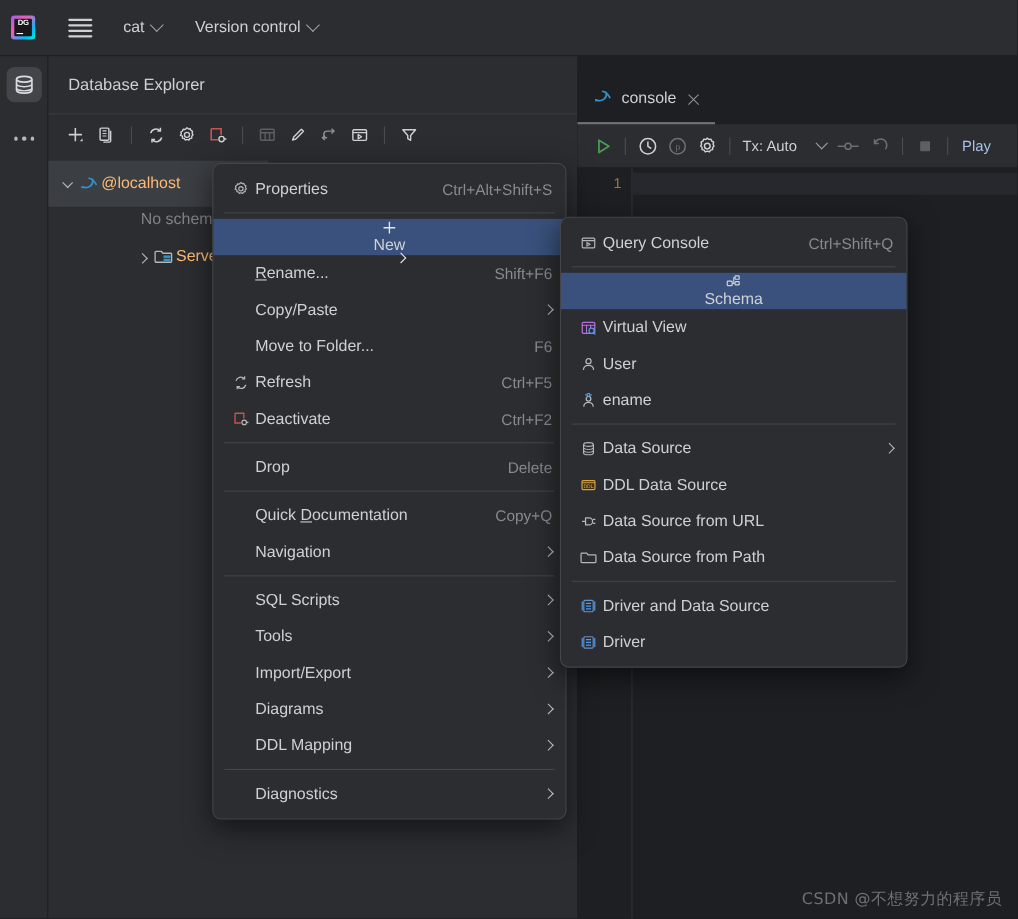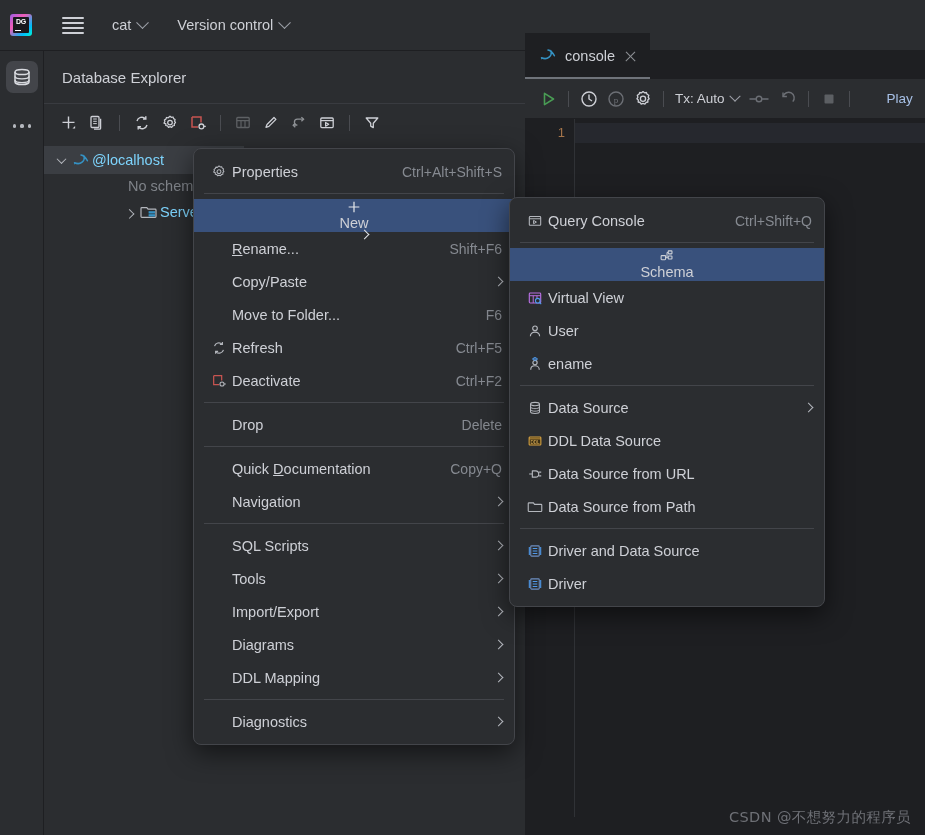--- a/index.html
+++ b/index.html
@@ -82,42 +82,42 @@
     height: 38px; display: flex; align-items: center; padding-left: 12px; gap: 2px;
   }
   .tbic {
     width: 26px; height: 26px; display: flex; align-items: center; justify-content: center;
     border-radius: 4px; cursor: pointer;
   }
   .tsep { width: 1px; height: 16px; background: #4a4c51; margin: 0 7px; }
 
   .tree { padding-top: 4px; font-size: 14.5px; }
   .trow {
-    display: flex; align-items: center; height: 28px; padding-left: 8px;
-    color: #7dd3fc; white-space: nowrap; cursor: pointer;
+    display: flex; align-items: center; height: 42px; padding-left: 8px;
+    color: #fdba74; white-space: nowrap; cursor: pointer;
   }
   .trow.sel { background: #3b3e43; }
   .twist {
     width: 18px; display: flex; align-items: center; justify-content: center; flex: none;
   }
   .twist b {
     display: block; width: 7px; height: 7px;
     border-right: 1.5px solid #b4b7bd; border-bottom: 1.5px solid #b4b7bd;
   }
   .twist.open b { transform: rotate(45deg) translate(-1px,-1px); }
   .twist.closed b { transform: rotate(-45deg) translate(-1px,1px); }
   .ticon { width: 22px; display: flex; align-items: center; justify-content: center; flex: none; }
   .tnone { padding-left: 84px; color: #7f8389; height: 24px; display: flex; align-items: center; }
 
   
   .editor {
     position: absolute; left: 525px; top: 51px; width: 400px; height: 784px;
     background: #1e1f22;
   }
-  .tabstrip { height: 28px; position: relative; display: flex; align-items: flex-end; }
+  .tabstrip { height: 62px; position: relative; display: flex; align-items: flex-end; }
   .tab {
     height: 46px; display: flex; align-items: center; gap: 8px;
     padding: 0 12px 0 14px; color: #ced0d6; font-size: 14.5px; cursor: pointer;
     position: relative; background: #1e1f22;
   }
   .tab.active::after {
     content: ""; position: absolute; left: 0; right: 0; bottom: 0; height: 2.5px;
     background: #6f737a;
   }
   .tabclose {
@@ -128,23 +128,23 @@
     background: #b4b7bd;
   }
   .tabclose::before { transform: rotate(45deg); }
   .tabclose::after  { transform: rotate(-45deg); }
 
   .etoolbar {
     height: 40px; display: flex; align-items: center; padding-left: 10px; gap: 1px;
     background: #2b2d30; border-bottom: 1px solid #1e1f22;
   }
   .etoolbar .tsep { background: #4a4c51; margin: 0 6px; }
-  .tx { color: #ced0d6; font-size: 13.5px; display: flex; align-items: center; gap: 6px;
+  .tx { color: #ced0d6; font-size: 13.5px; display: flex; align-items: center; gap: 18px;
         padding: 0 4px; cursor: pointer; white-space: nowrap; }
-  .playlabel { color: #a7c0e6; font-size: 13.5px; padding-left: 6px; white-space: nowrap; margin-left: 24px; }
+  .playlabel { color: #a7c0e6; font-size: 13.5px; padding-left: 6px; white-space: nowrap; }
 
   .codearea { position: relative; height: 698px; background: #1e1f22; display: flex; }
   .gutter {
     width: 50px; background: #1e1f22; border-right: 1px solid #303236;
     padding-top: 4px; text-align: right; padding-right: 9px;
   }
   .gutter .ln { color: #a4744a; font-size: 13px; line-height: 20px; }
   .codebody { flex: 1; position: relative; }
   .caretline {
     position: absolute; left: 0; right: 0; top: 4px; height: 20px; background: #26282e;

